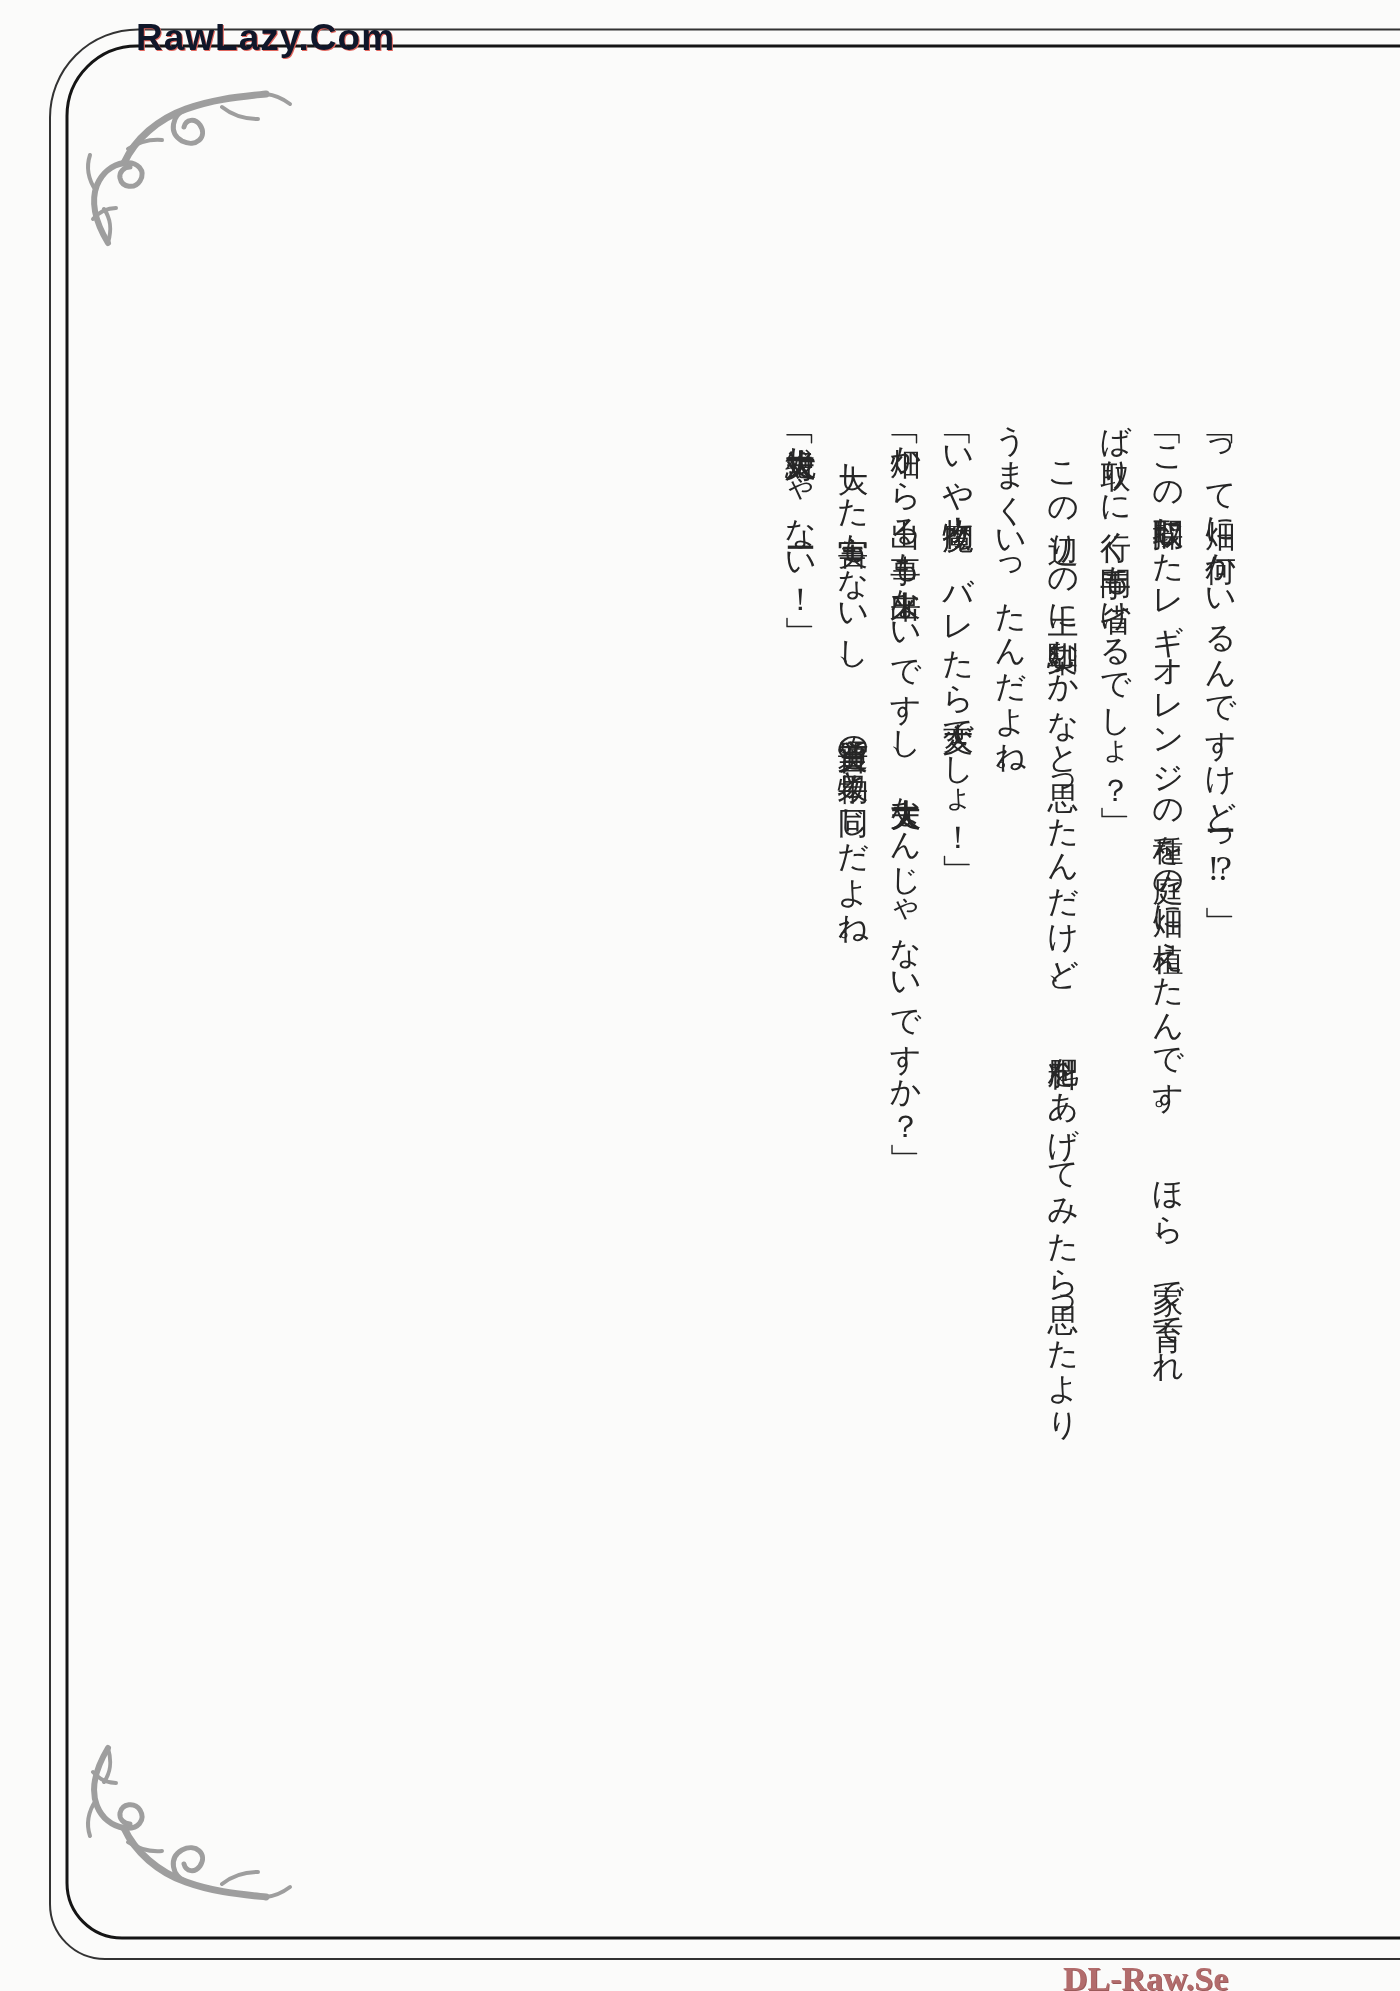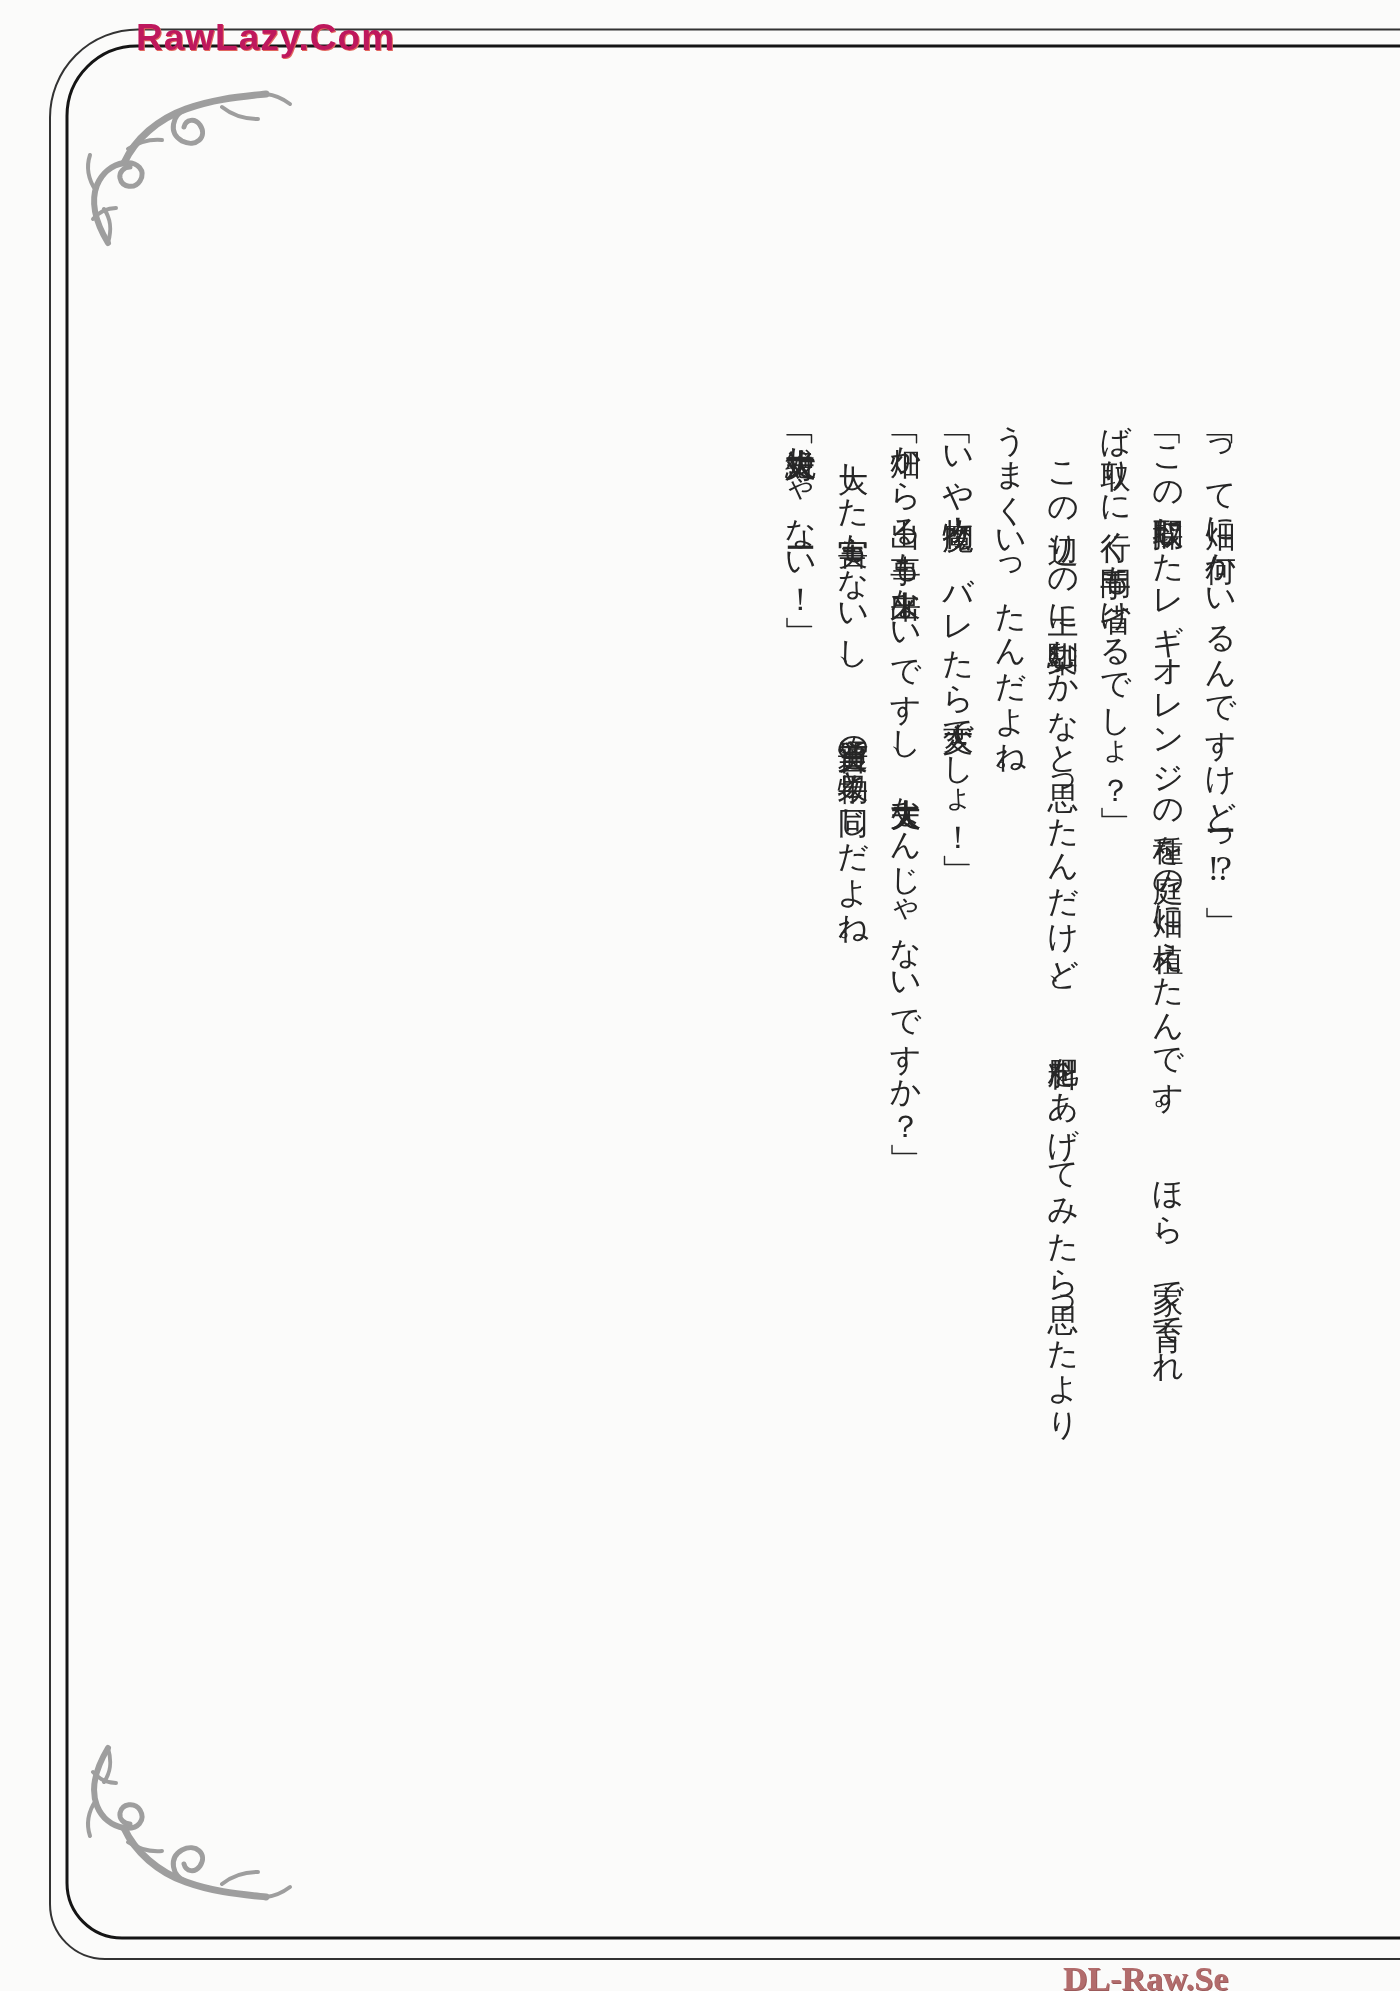--- a/index.html
+++ b/index.html
@@ -41,21 +41,21 @@
   .ind-n { text-indent: 38px; }   
   .ind-c { text-indent: 0; }      
 
   .watermark-top {
     position: absolute;
     left: 136px; top: 17px;
     font-family: "Liberation Sans", "DejaVu Sans", sans-serif;
     font-weight: bold;
     font-size: 37px;
     letter-spacing: 1px;
-    color: #be185d;
+    color: #0f172a;
     text-shadow: 1px 1px 0 #e2675e;
     z-index: 4;
   }
   .watermark-bottom {
     position: absolute;
     left: 1063px; top: 1922px;
     font-family: "Liberation Serif", "DejaVu Serif", serif;
     font-weight: bold;
     font-size: 34px;
     color: #b26c6c;

